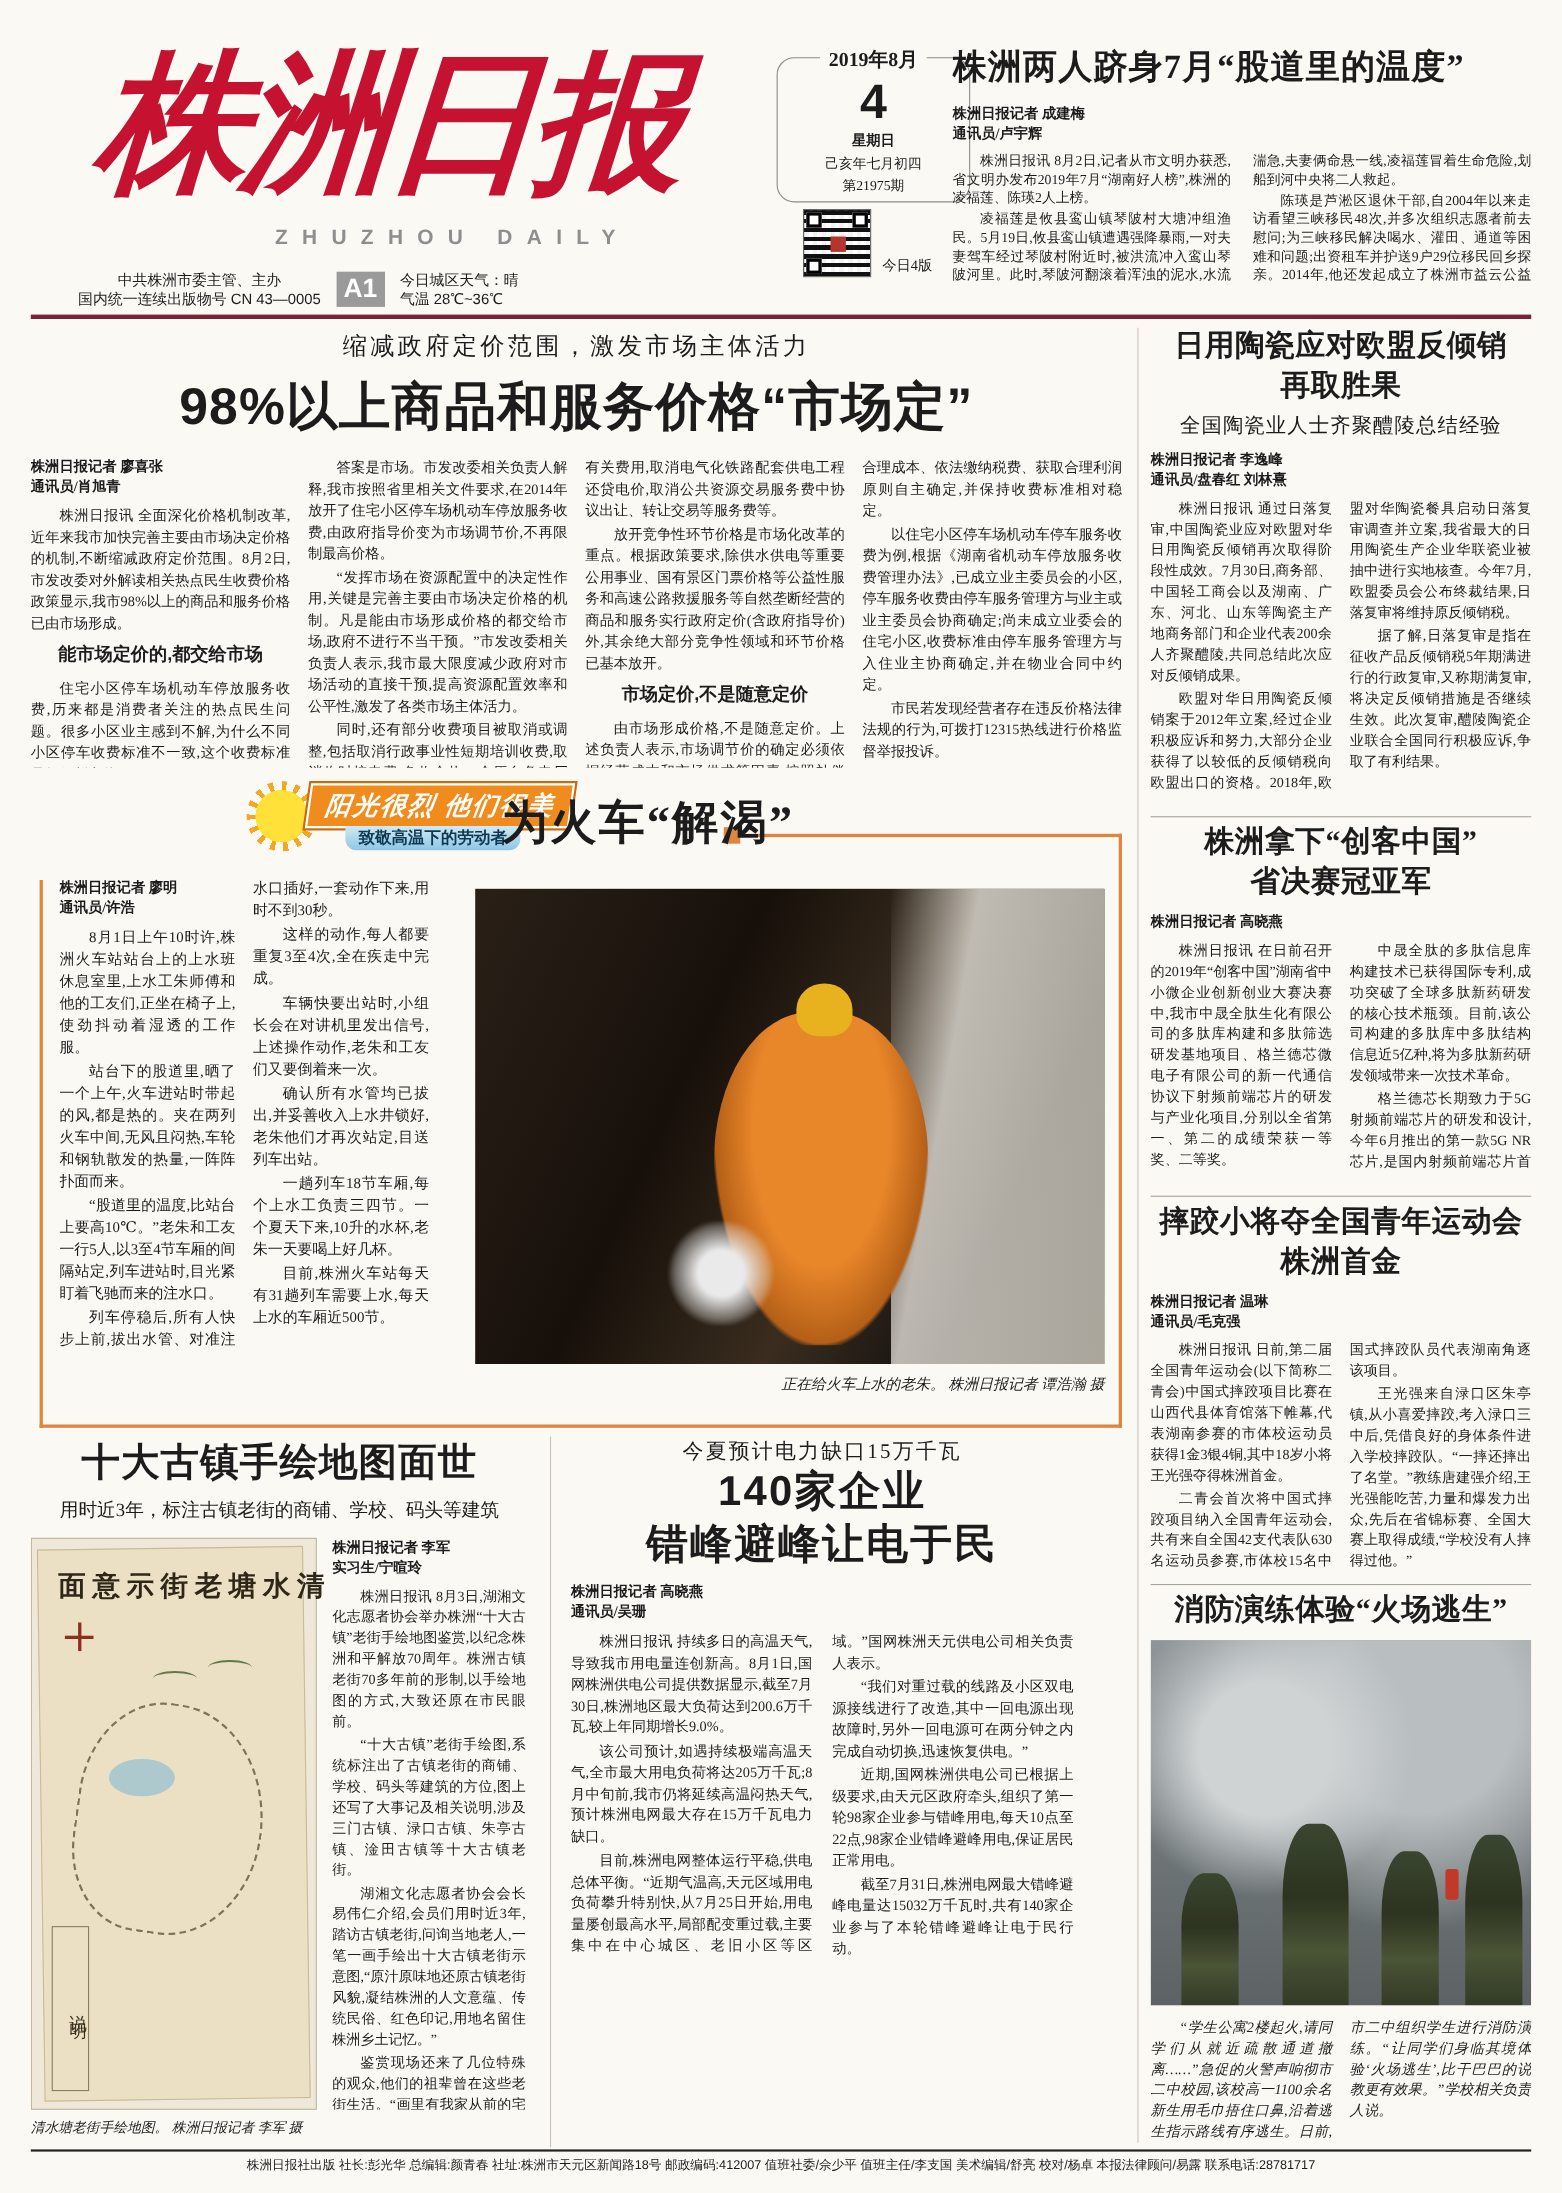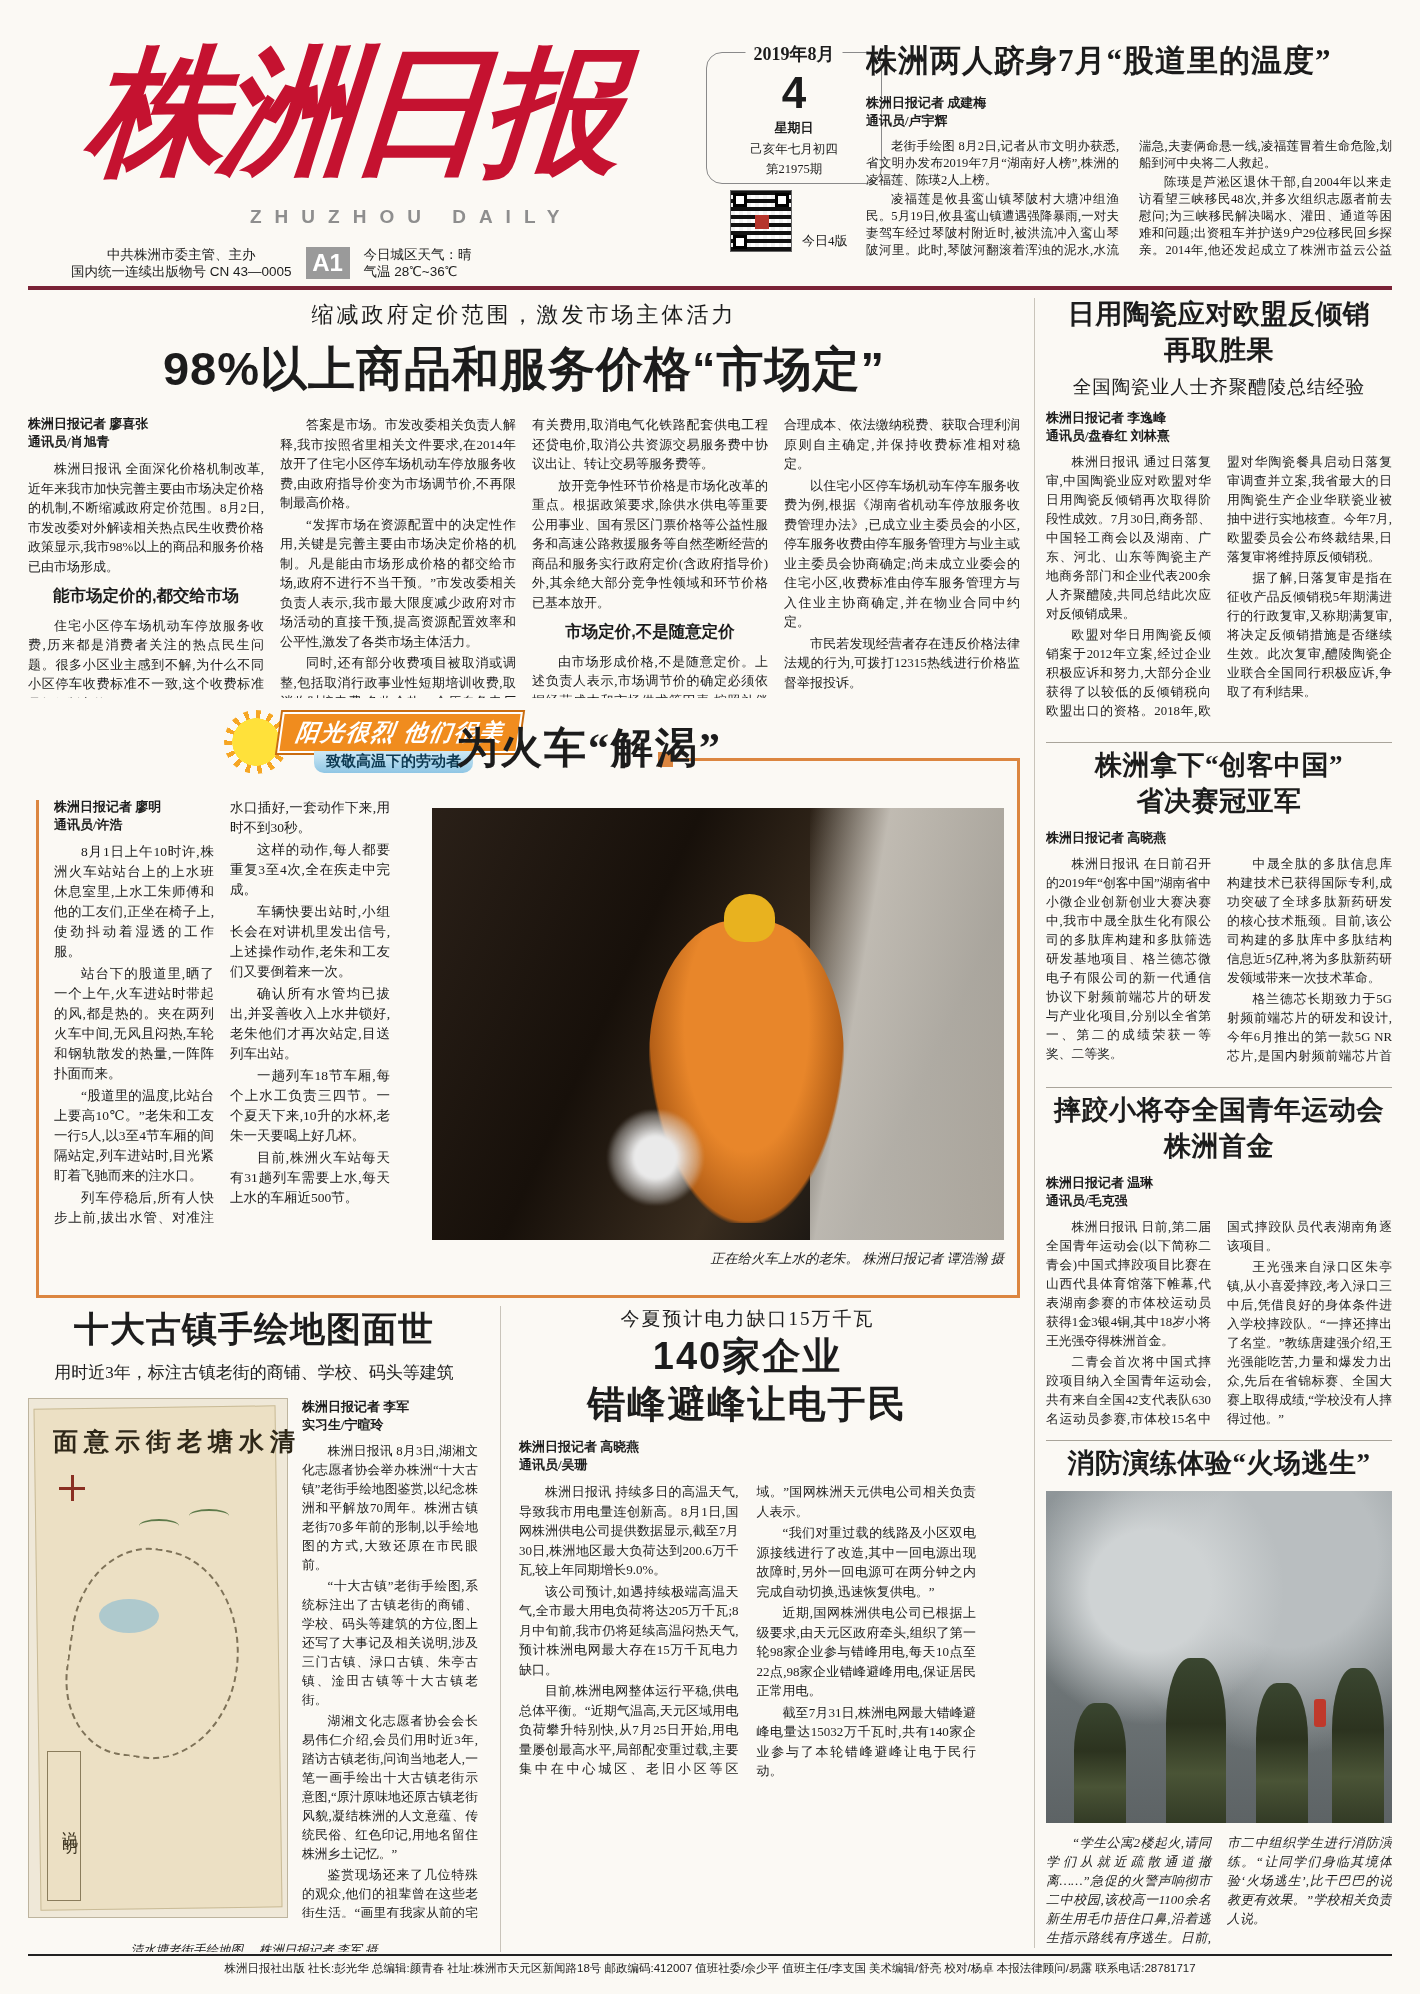--- a/index.html
+++ b/index.html
@@ -156,21 +156,21 @@
   .map .route { position:absolute; left:40px; top:150px; width:170px; height:210px;
     border:2px dashed #7e7258; border-radius:45% 55% 50% 40%; transform:rotate(8deg); }
   .map .pond { position:absolute; left:70px; top:200px; width:60px; height:34px; background:#9fc3cf; border-radius:50%; opacity:.8; }
   .map .hill { position:absolute; width:40px; height:14px; border-top:2px solid #5e7a4a; border-radius:50% 50% 0 0; }
   .map .hill.h1{left:110px;top:120px} .map .hill.h2{left:160px;top:110px}
   .map .legend { position:absolute; left:18px; bottom:16px; width:34px; height:150px; border:1px solid #8a7c5c;
     writing-mode:vertical-rl; text-align:center; font-size:16px; letter-spacing:8px; color:#3a3categories irrelevant;}
   .map .legend { color:#3a3category } 
   .map .legend { color:#3a321f; }
   .towns-text { width:176px; height:520px; overflow:hidden; font-size:12.8px; line-height:19px; }
-  .towns .caption { margin-top:24px; font-size:12.5px; font-style:italic; text-align:center; }
+  .towns .caption { margin-top:8px; font-size:12.5px; font-style:italic; }
   
   .power { position:absolute; left:500px; top:1306px; width:476px; height:646px; overflow:hidden; }
   .power .kicker { text-align:center; font-size:19px; letter-spacing:2px; }
   .power h1 { text-align:center; font-family:"Liberation Sans",sans-serif; font-weight:900; font-size:38px; line-height:48px; letter-spacing:2px; }
   .power .byline { margin:10px 0 8px; }
   .power .cols { column-count:2; column-gap:18px; height:420px; font-size:13px; line-height:19.5px; }
   .bl { border-left:1px solid #c9c4ba; }
 </style>
 </head>
 <body>
@@ -210,21 +210,21 @@
     <div class="edition-note">今日4版</div>
   </div>
 
   <div class="gp">
     <h1>株洲两人跻身7月“股道里的温度”</h1>
     <div class="byline">
         <div class="byline-line">株洲日报记者 成建梅</div>
         <div class="byline-line">通讯员/卢宇辉</div>
       </div>
     <div class="cols">
-        <p class="bodyp">老街手绘图 8月2日,记者从市文明办获悉,省文明办发布2019年7月“湖南好人榜”,株洲的凌福莲、陈瑛2人上榜。</p>
+        <p class="bodyp">株洲日报讯 8月2日,记者从市文明办获悉,省文明办发布2019年7月“湖南好人榜”,株洲的凌福莲、陈瑛2人上榜。</p>
         <p class="bodyp">凌福莲是攸县鸾山镇琴陂村大塘冲组渔民。5月19日,攸县鸾山镇遭遇强降暴雨,一对夫妻驾车经过琴陂村附近时,被洪流冲入鸾山琴陂河里。此时,琴陂河翻滚着浑浊的泥水,水流湍急,夫妻俩命悬一线,凌福莲冒着生命危险,划船到河中央将二人救起。</p>
         <p class="bodyp">陈瑛是芦淞区退休干部,自2004年以来走访看望三峡移民48次,并多次组织志愿者前去慰问;为三峡移民解决喝水、灌田、通道等困难和问题;出资租车并护送9户29位移民回乡探亲。2014年,他还发起成立了株洲市益云公益协会,资助三峡移民子女庆迁从小学到初中二年级的全部学习费用。</p>
       </div>
   </div>
 
   <div class="rule-main"></div>
   <div class="v-divider"></div>
 
   <div class="main-article">
     <div class="kicker">缩减政府定价范围，激发市场主体活力</div>

